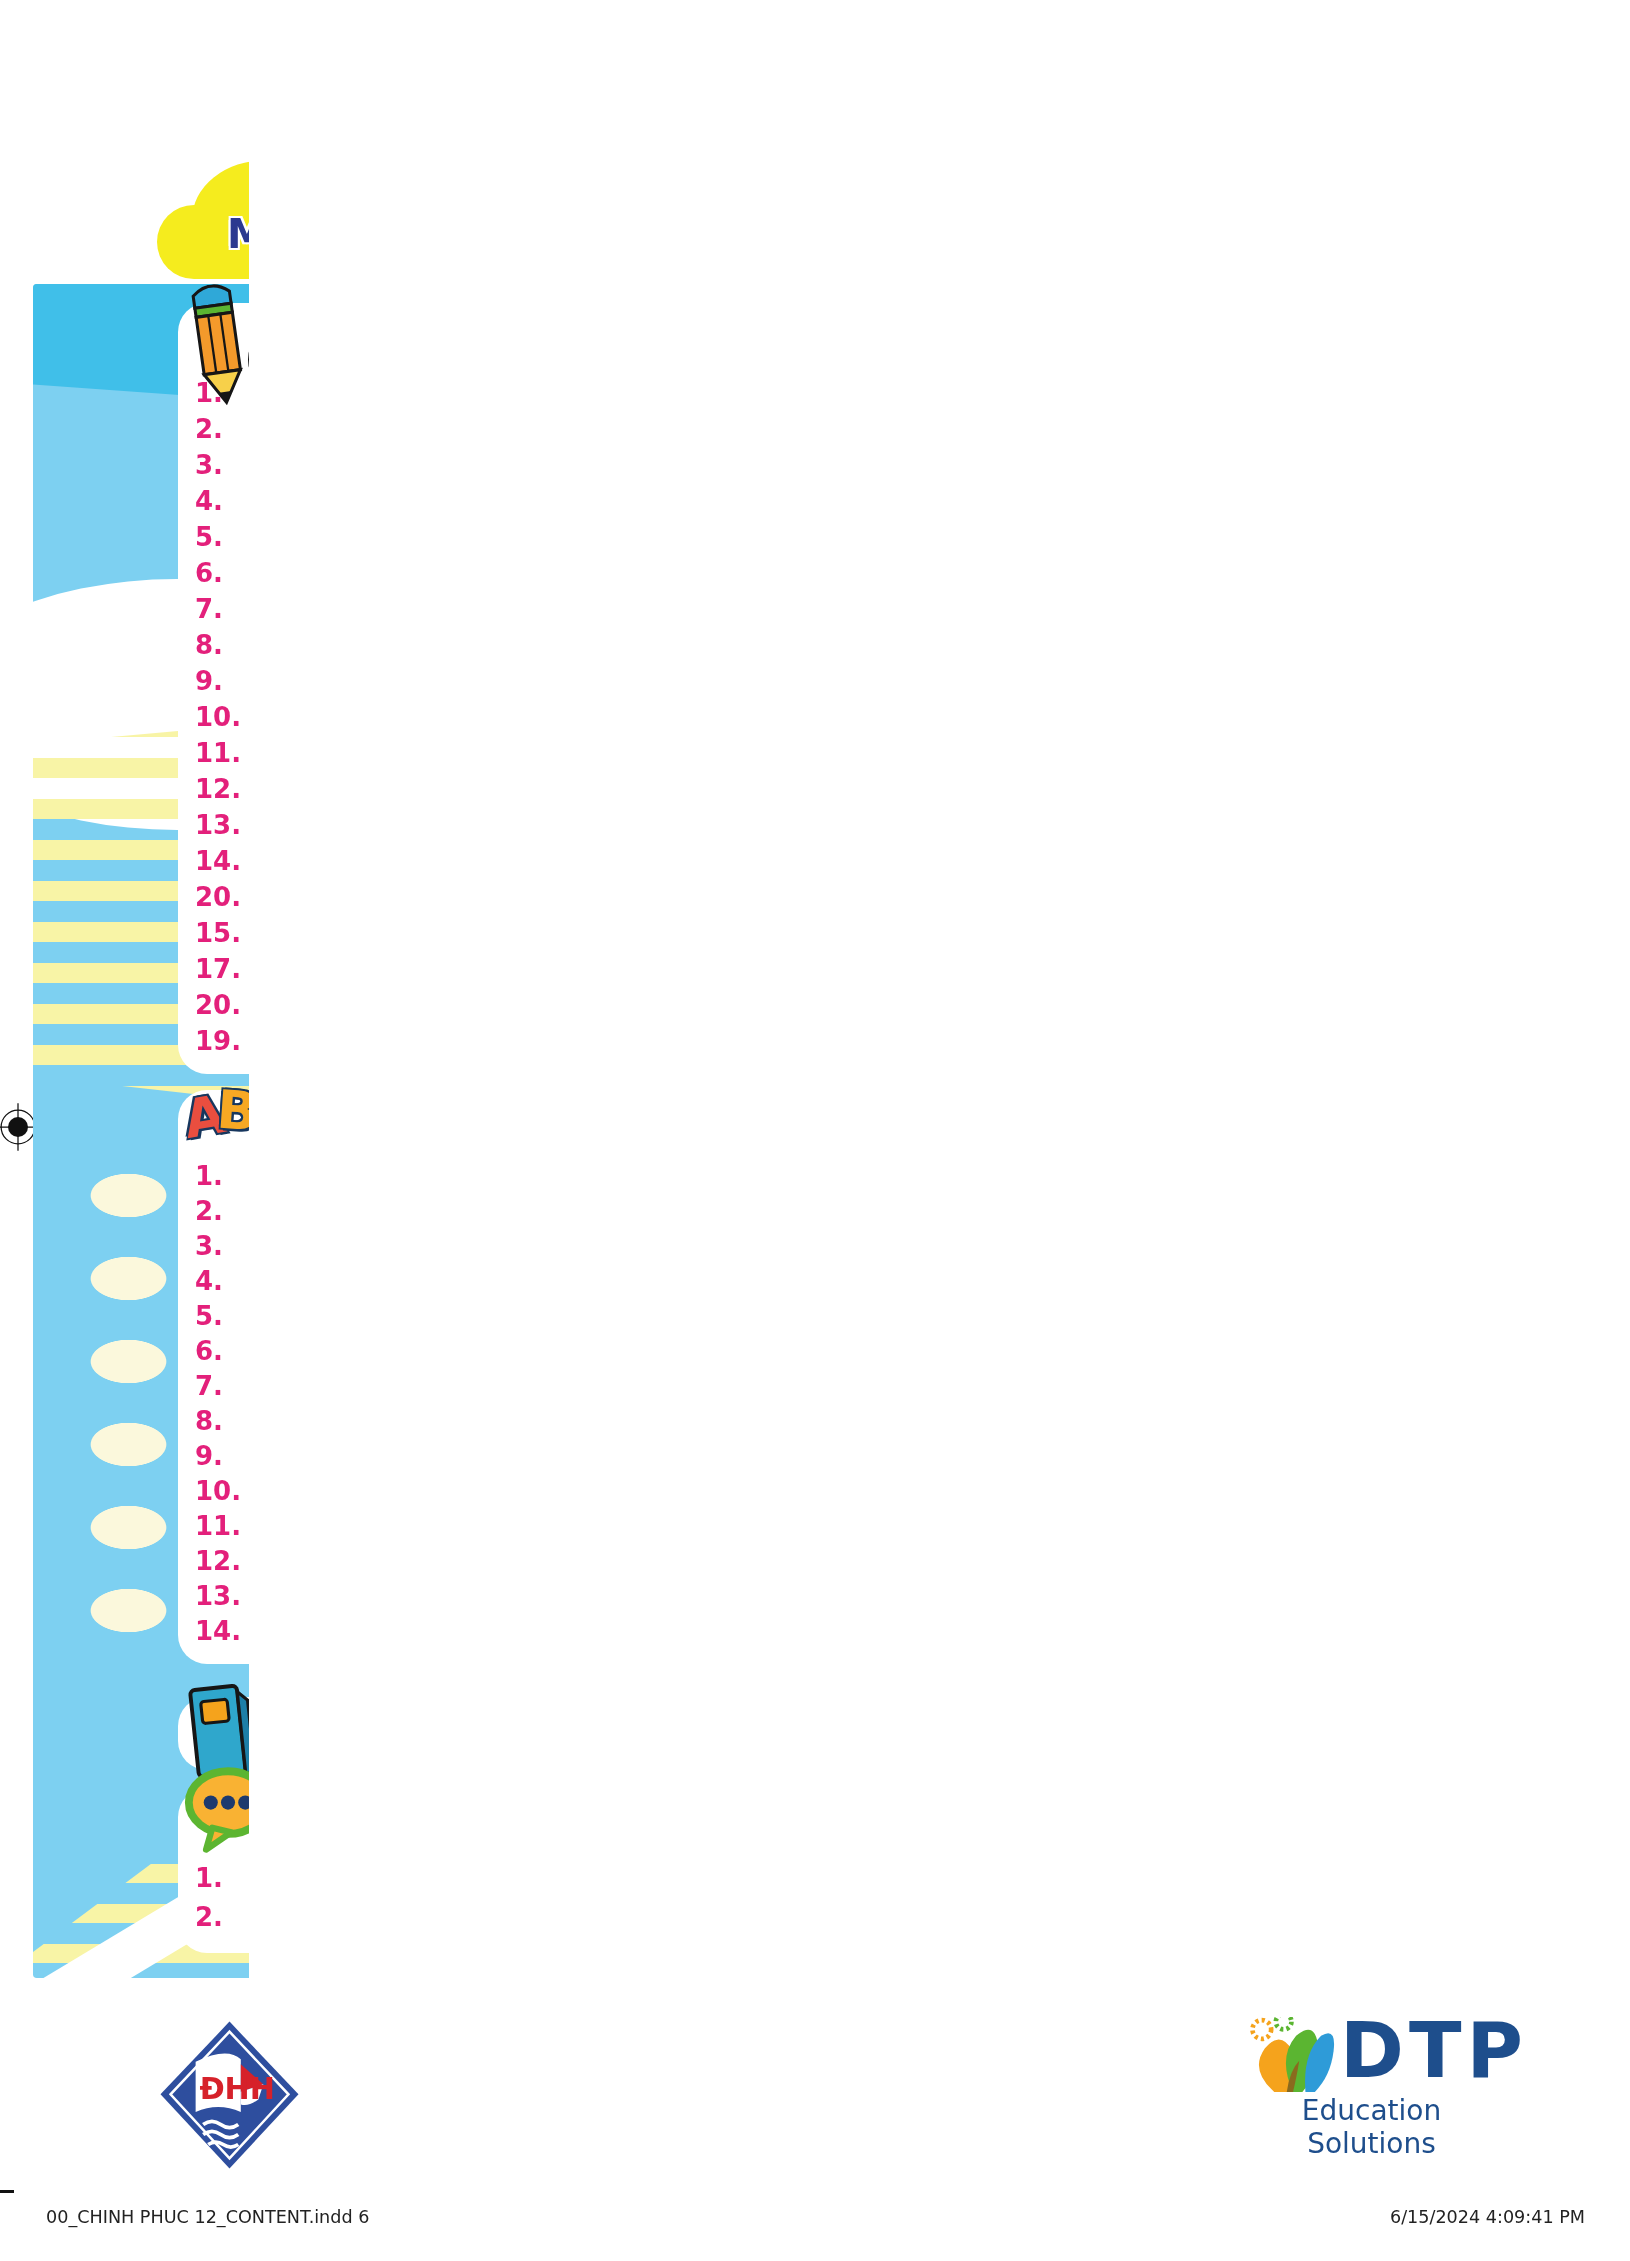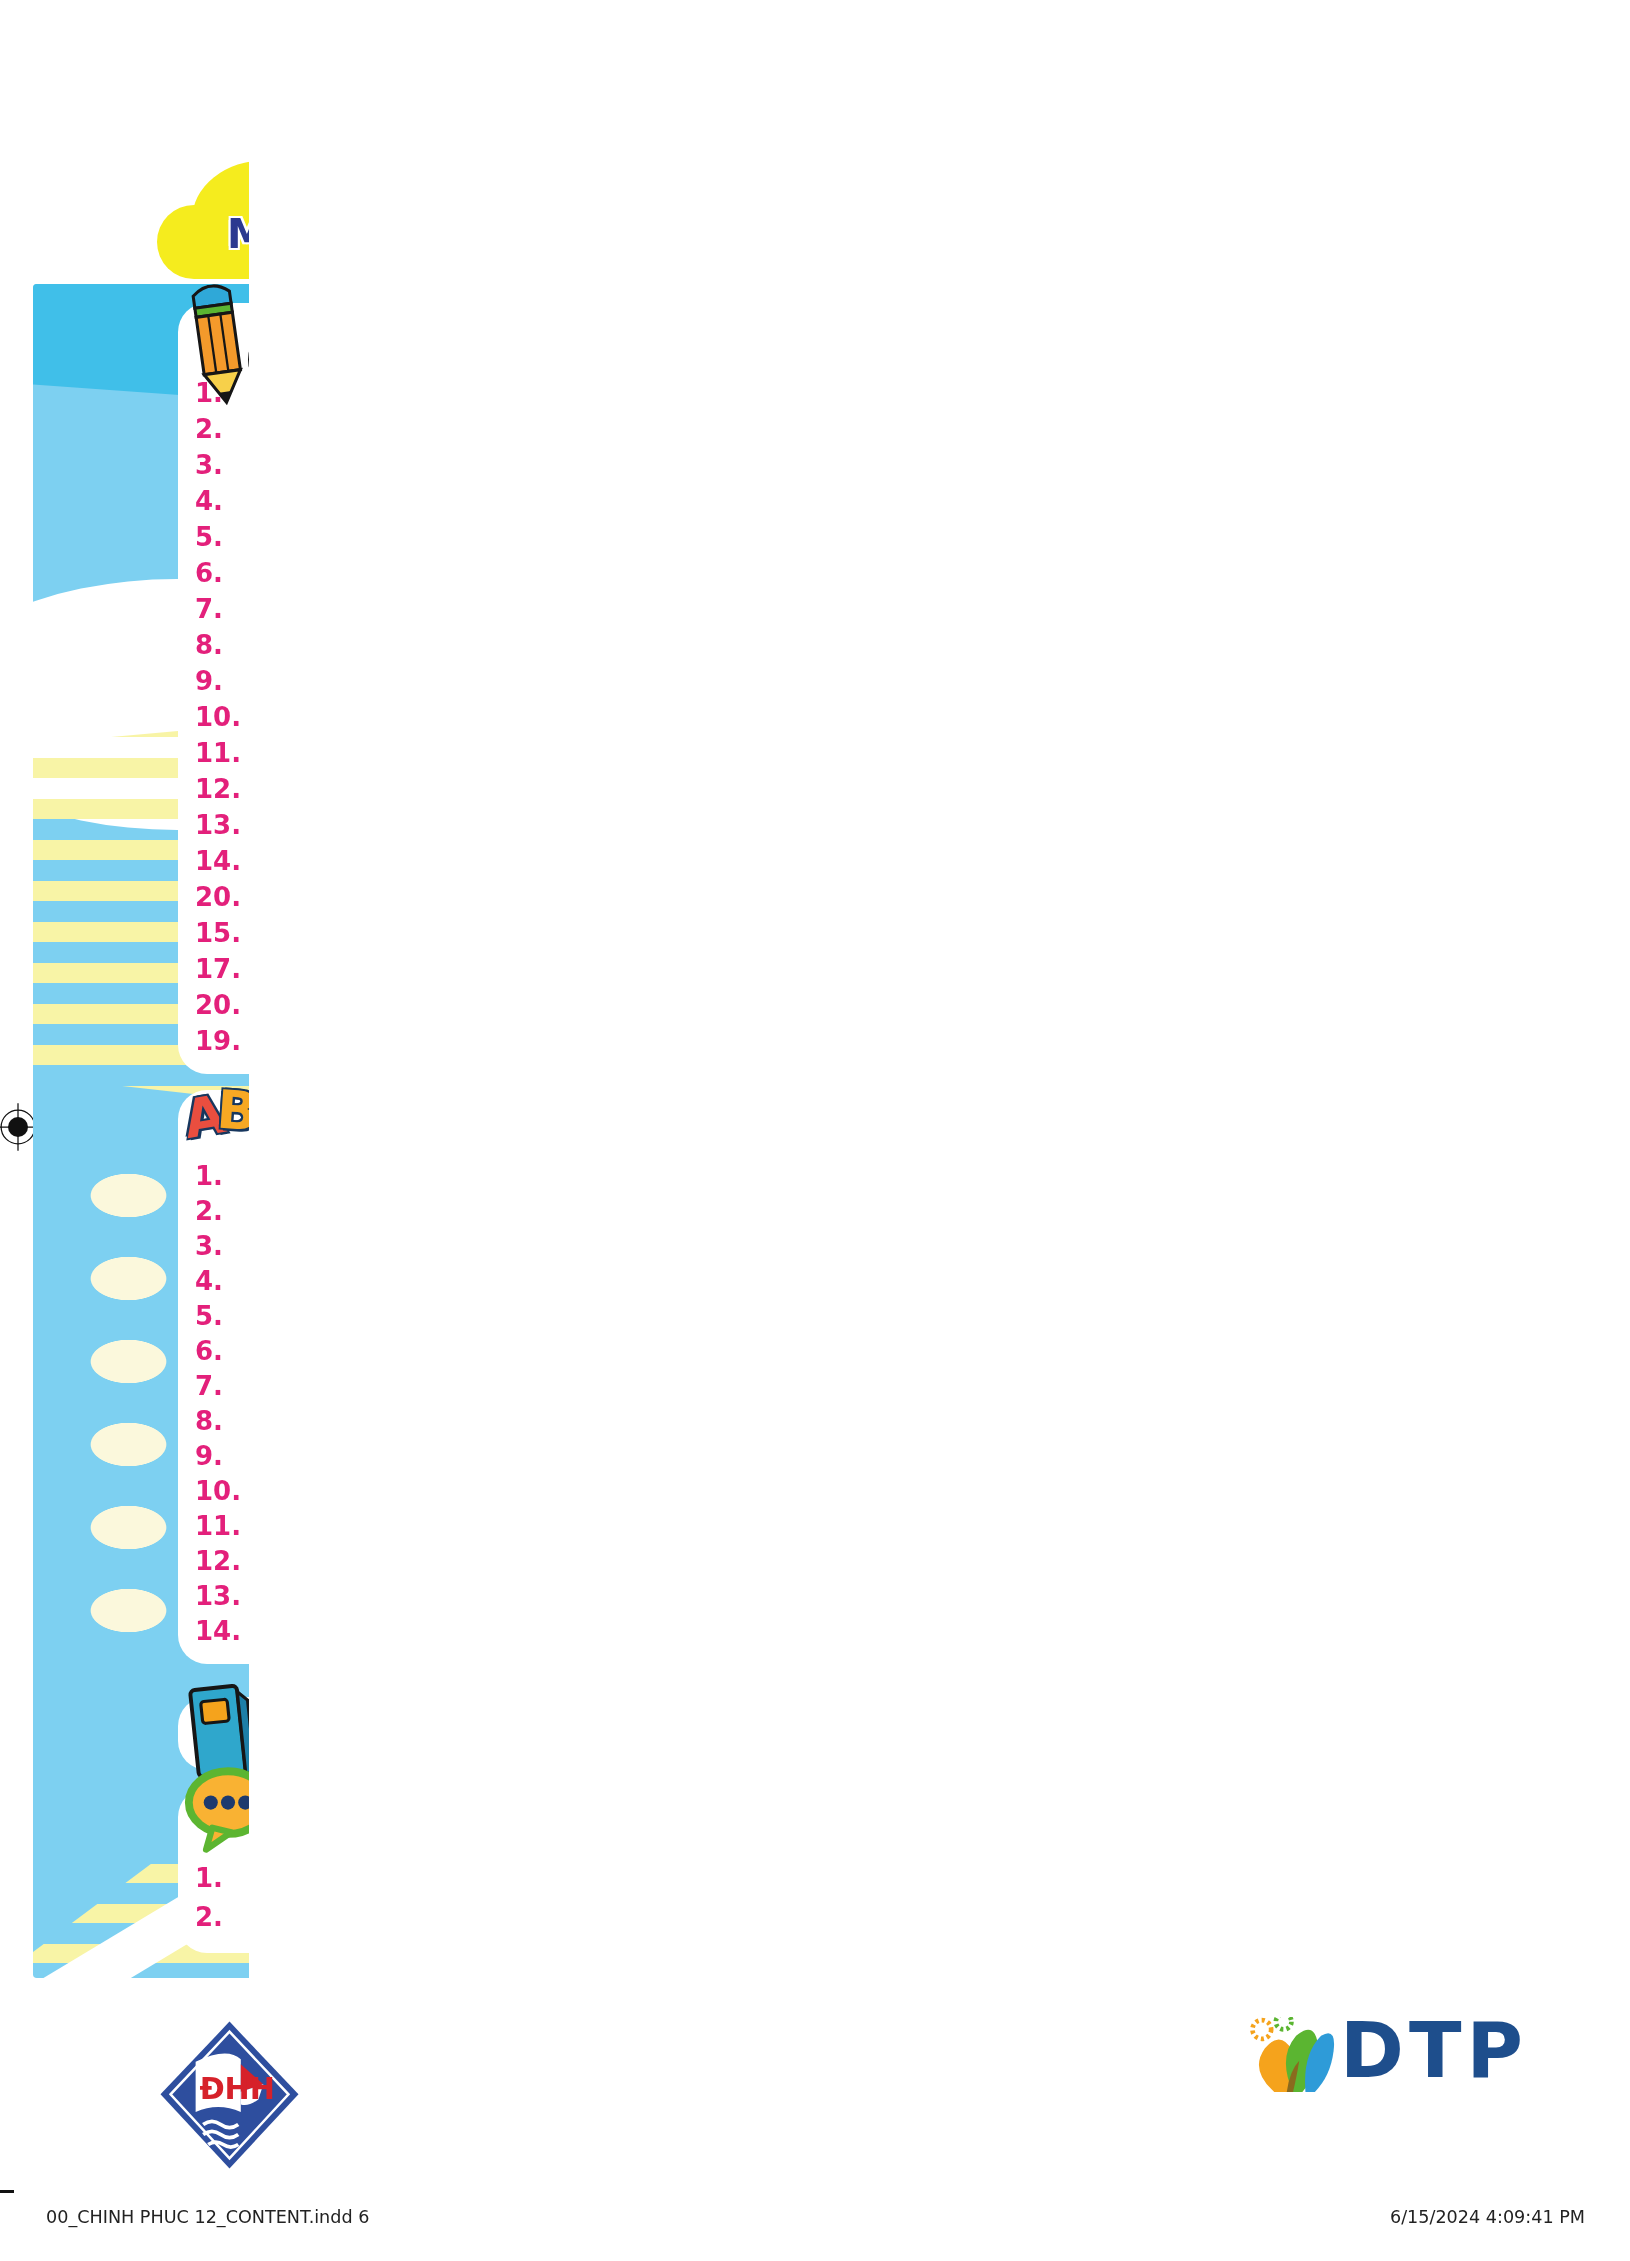--- a/index.html
+++ b/index.html
@@ -392,19 +392,20 @@
   <div class="dtp">
     <svg style="position:absolute;left:0;top:0;width:94px;height:78px;" viewBox="0 0 60 50">
       <circle cx="10" cy="8" r="6" fill="none" stroke="#F5A31C" stroke-width="3" stroke-dasharray="2 2"></circle>
       <circle cx="24" cy="3" r="5" fill="none" stroke="#5BB531" stroke-width="3" stroke-dasharray="2 2"></circle>
       <path d="M18 48 Q2 34 12 20 Q22 8 30 22 Q36 32 30 48 Z" fill="#F5A31C"></path>
       <path d="M30 48 Q20 26 32 12 Q44 2 46 18 Q48 34 36 48 Z" fill="#5BB531"></path>
       <path d="M38 48 Q36 24 48 12 Q58 6 56 22 Q54 38 44 48 Z" fill="#2E9BD8"></path>
       <path d="M26 48 Q28 34 34 28 Q32 40 30 48 Z" fill="#8a6a1e"></path>
     </svg>
     <div class="word">DTP</div>
+    <div class="tag">Education Solutions</div>
   </div>
 
   <div class="printline" style="left:46px;">00_CHINH PHUC 12_CONTENT.indd   6</div>
   <div class="printline" style="right:46px;">6/15/2024   4:09:41 PM</div>
 
 </div>
 
 
 </body></html>

